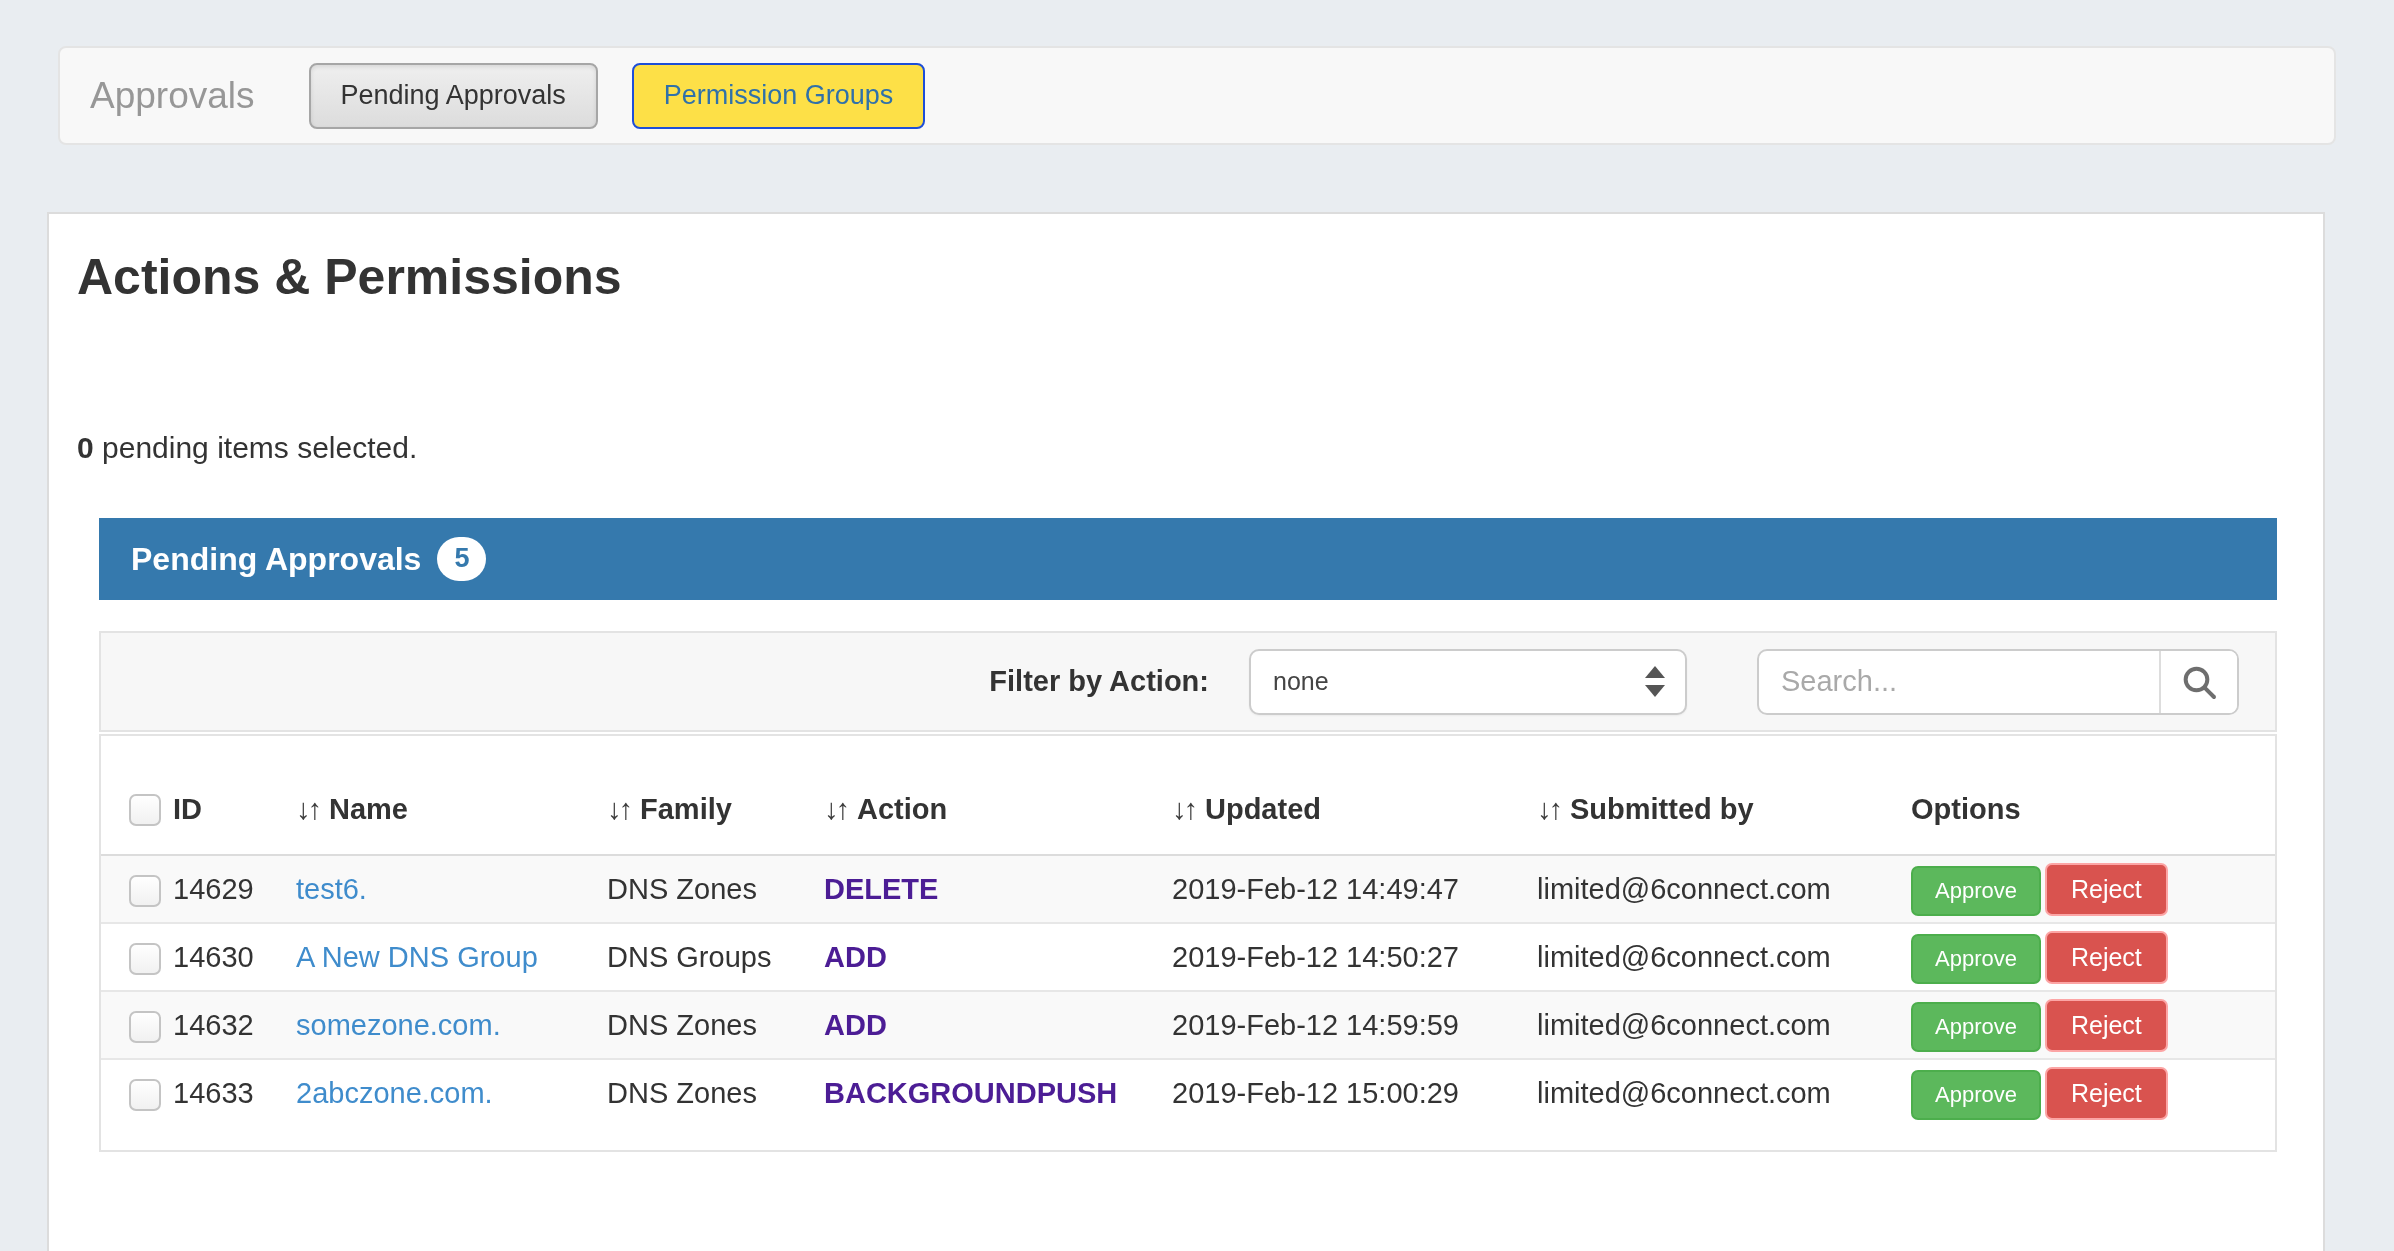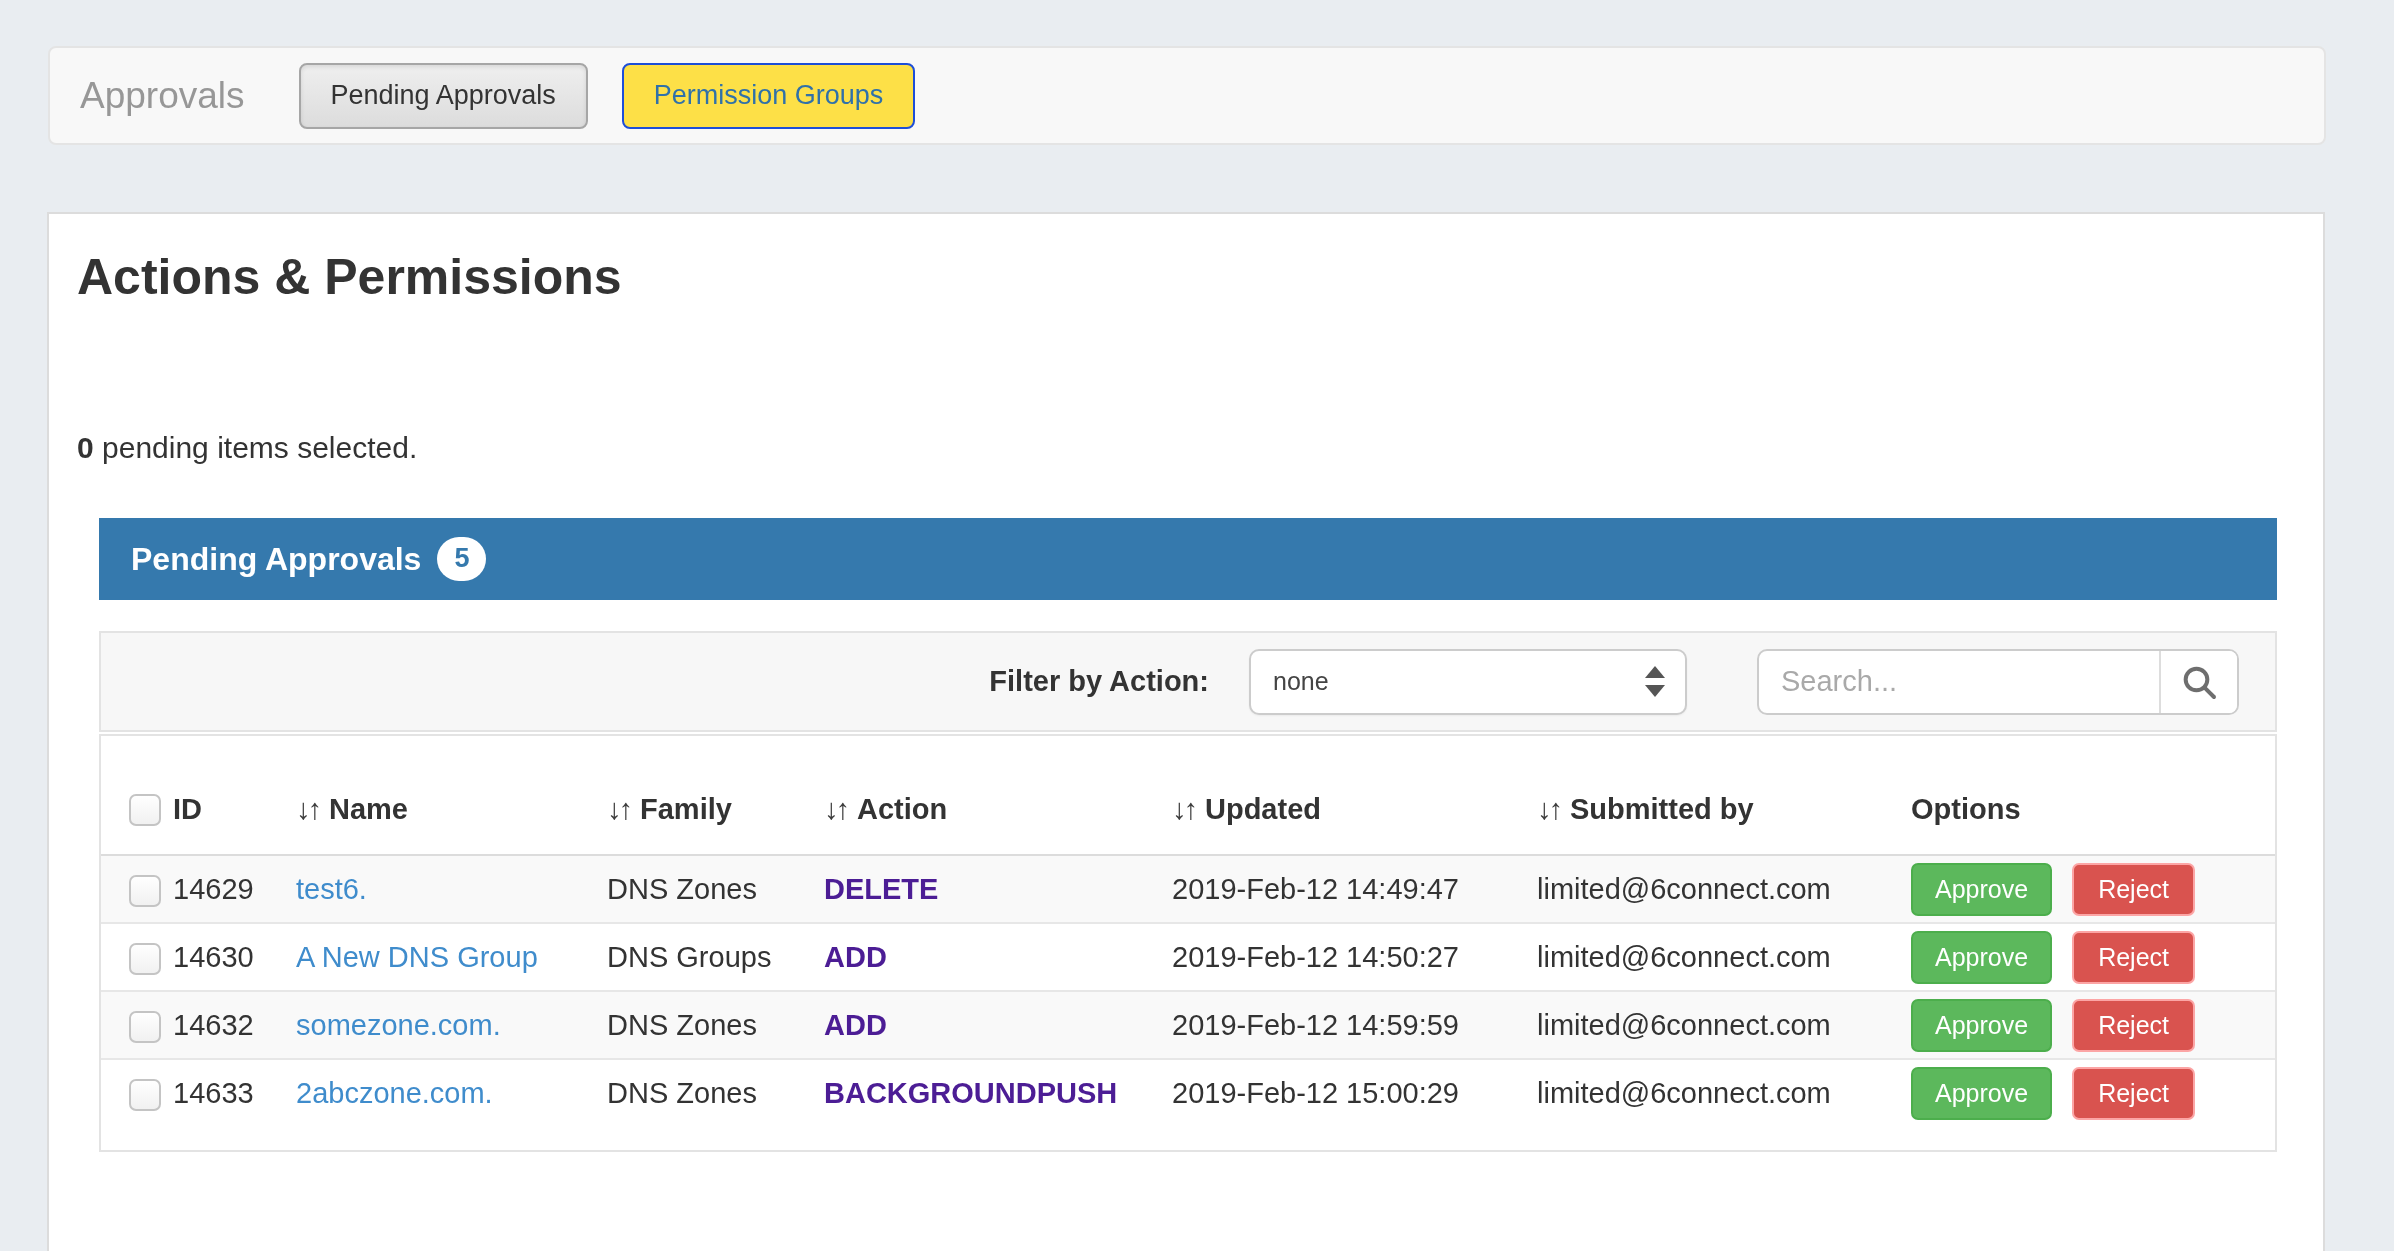--- a/index.html
+++ b/index.html
@@ -3,21 +3,21 @@
 <meta charset="utf-8">
 <style>
   html,body{margin:0;padding:0}
   body{
     width:2394px;height:1251px;position:relative;overflow:hidden;
     background:#e9edf1;color:#333;
     font-family:"Liberation Sans", sans-serif;
   }
   
   .topbar{
-    position:absolute;left:48px;top:46px;width:2278px;height:99px;
+    position:absolute;left:58px;top:46px;width:2278px;height:99px;
     background:#f8f8f8;border:2px solid #e4e4e4;border-radius:8px;
     box-sizing:border-box;display:flex;align-items:center;padding:0 30px;
   }
   .app-title{font-size:37px;color:#979797;margin-right:54px}
   .navbtn{
     height:66px;padding:0 30px;font-size:27px;border-radius:8px;cursor:pointer;
     font-family:inherit;line-height:1;
   }
   .navbtn.active{
     background:linear-gradient(#efefef,#dcdcdc);
@@ -89,22 +89,22 @@
   .selcol{padding-left:28px}
   input[type=checkbox]{
     appearance:none;-webkit-appearance:none;width:32px;height:32px;margin:0;
     border:2px solid #c4c4c4;border-radius:7px;background:linear-gradient(#fff,#f1f1f1);
     vertical-align:middle;cursor:pointer;
   }
   .sort{font-weight:bold;color:#3d3d3d;margin-right:10px;letter-spacing:-3px}
   a.name{color:#3f8ccc;text-decoration:none;cursor:pointer}
   a.action{color:#4c1d95;font-weight:bold;text-decoration:none;cursor:pointer}
   .btn-approve{
-    background:#5cb85c;border:2px solid #4cae4c;color:#fff;font-size:25px;
-    padding:10px 22px;border-radius:7px;margin-right:20px;cursor:pointer;font-family:inherit;
+    background:#5cb85c;border:2px solid #4cae4c;color:#fff;font-size:22px;
+    padding:10px 22px;border-radius:7px;margin-right:4px;cursor:pointer;font-family:inherit;
   }
   .btn-reject{
     background:#d9534f;border:2px solid #fca5a5;color:#fff;font-size:25px;
     padding:10px 24px;border-radius:7px;cursor:pointer;font-family:inherit;
   }
 </style>
 </head>
 <body>
 
 <div class="topbar">

